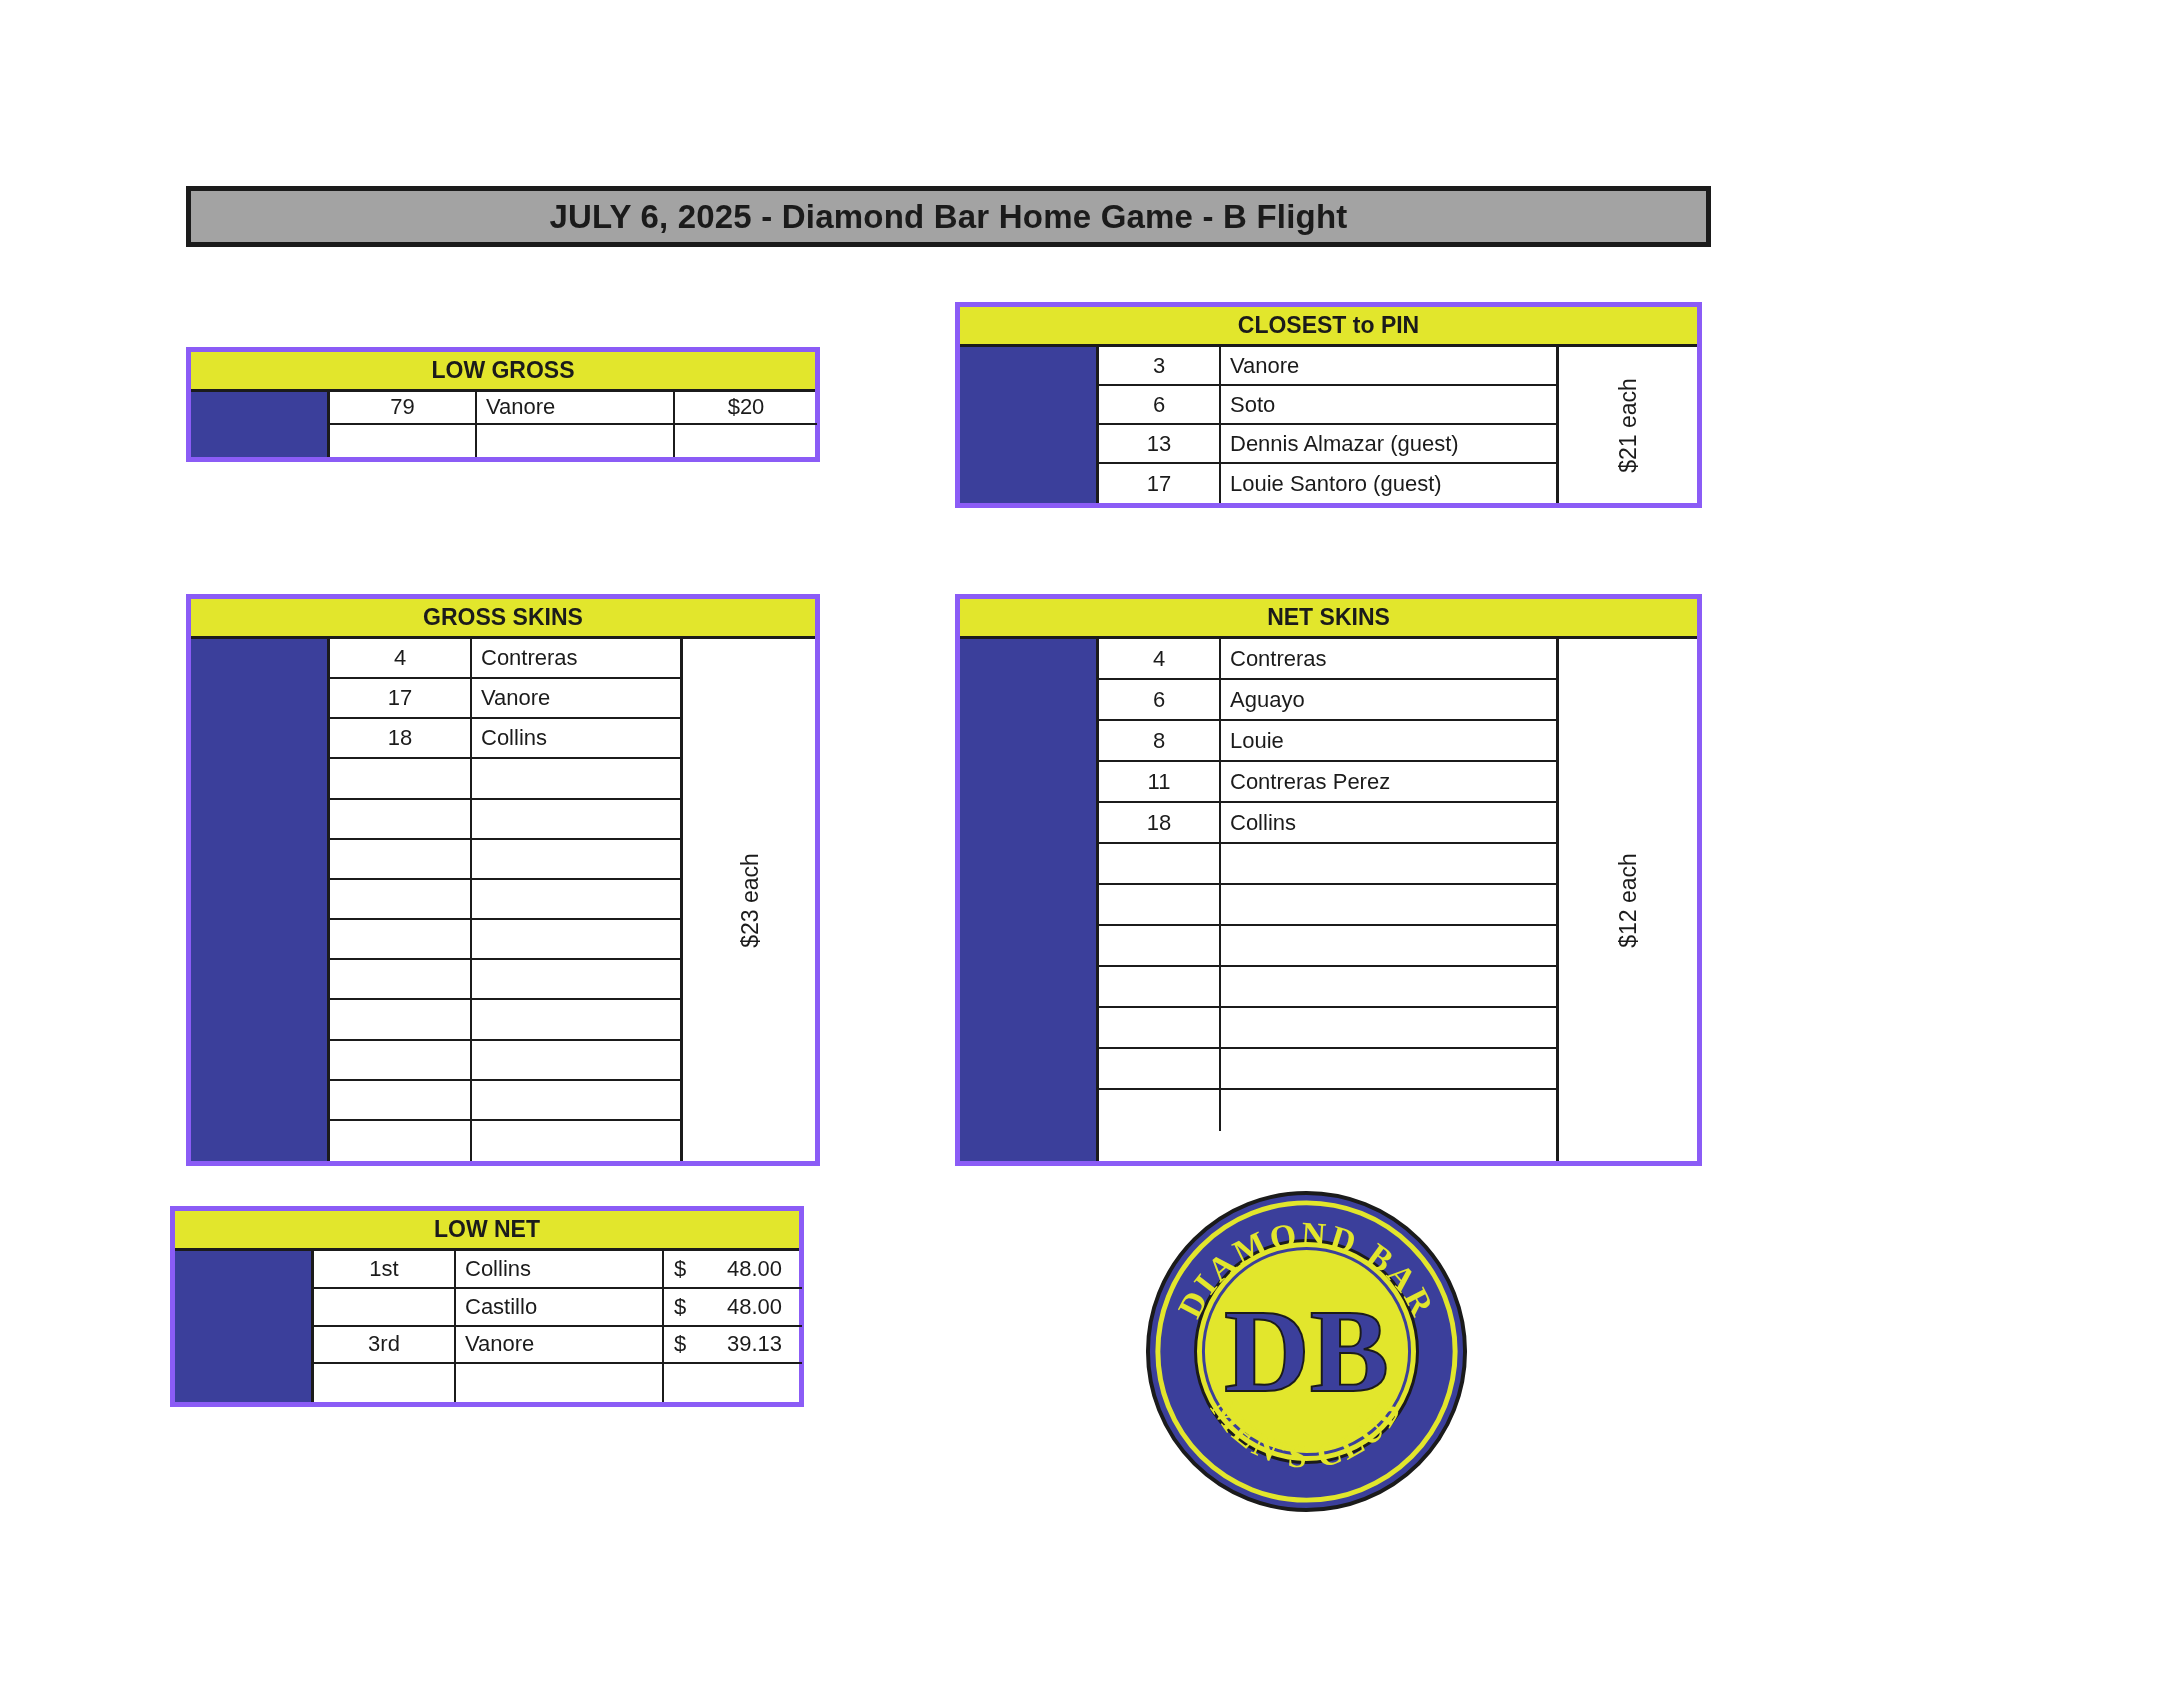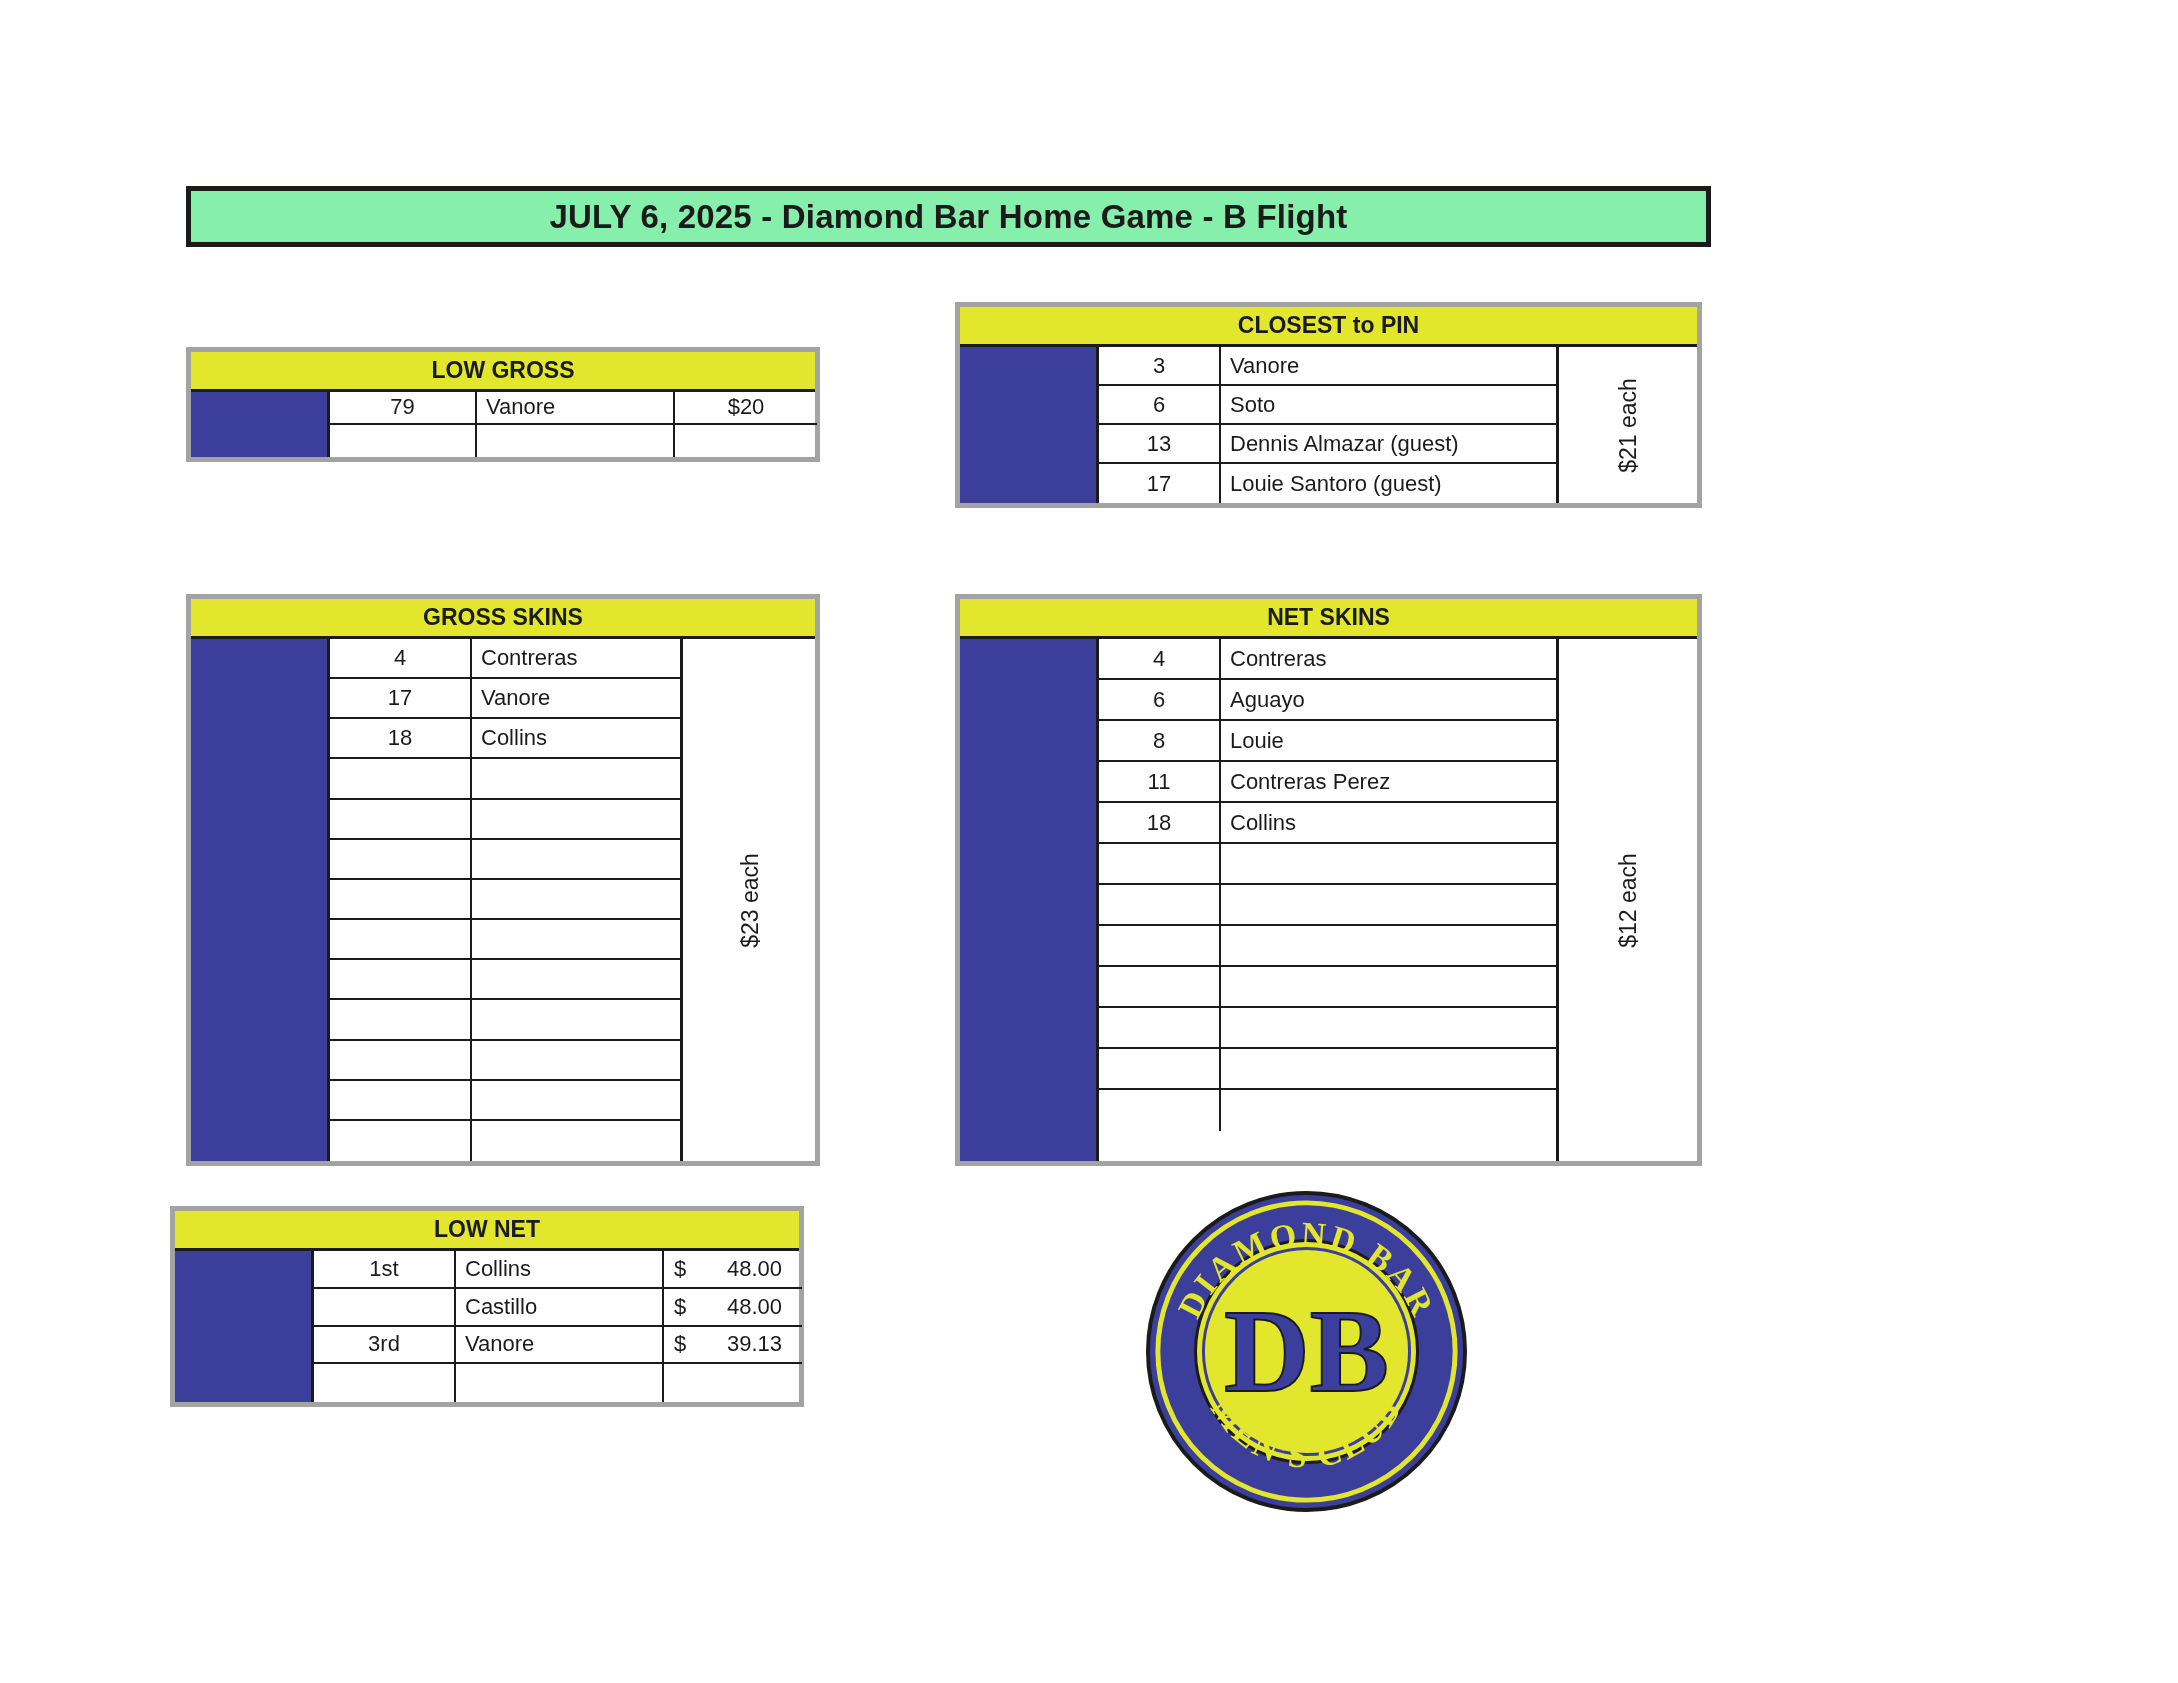--- a/index.html
+++ b/index.html
@@ -23,39 +23,39 @@
     height: 1683px;
   }
 
   
   .title-banner {
     position: absolute;
     left: 186px;
     top: 186px;
     width: 1525px;
     height: 61px;
-    background: #86efac;
+    background: #a3a3a3;
     border: 5px solid #1b1b1b;
     box-sizing: border-box;
     display: flex;
     align-items: center;
     justify-content: center;
   }
   .title-banner .title-text {
     font-size: 33px;
     font-weight: bold;
     letter-spacing: 0.2px;
     color: #1b1b1b;
     white-space: nowrap;
   }
 
   
   .panel {
     position: absolute;
-    border: 5px solid #a3a3a3;
+    border: 5px solid #8b5cf6;
     box-sizing: border-box;
     background: #ffffff;
   }
   .panel-header {
     height: 40px;
     background: #e2e62c;
     border-bottom: 3px solid #1b1b1b;
     display: flex;
     align-items: center;
     justify-content: center;

